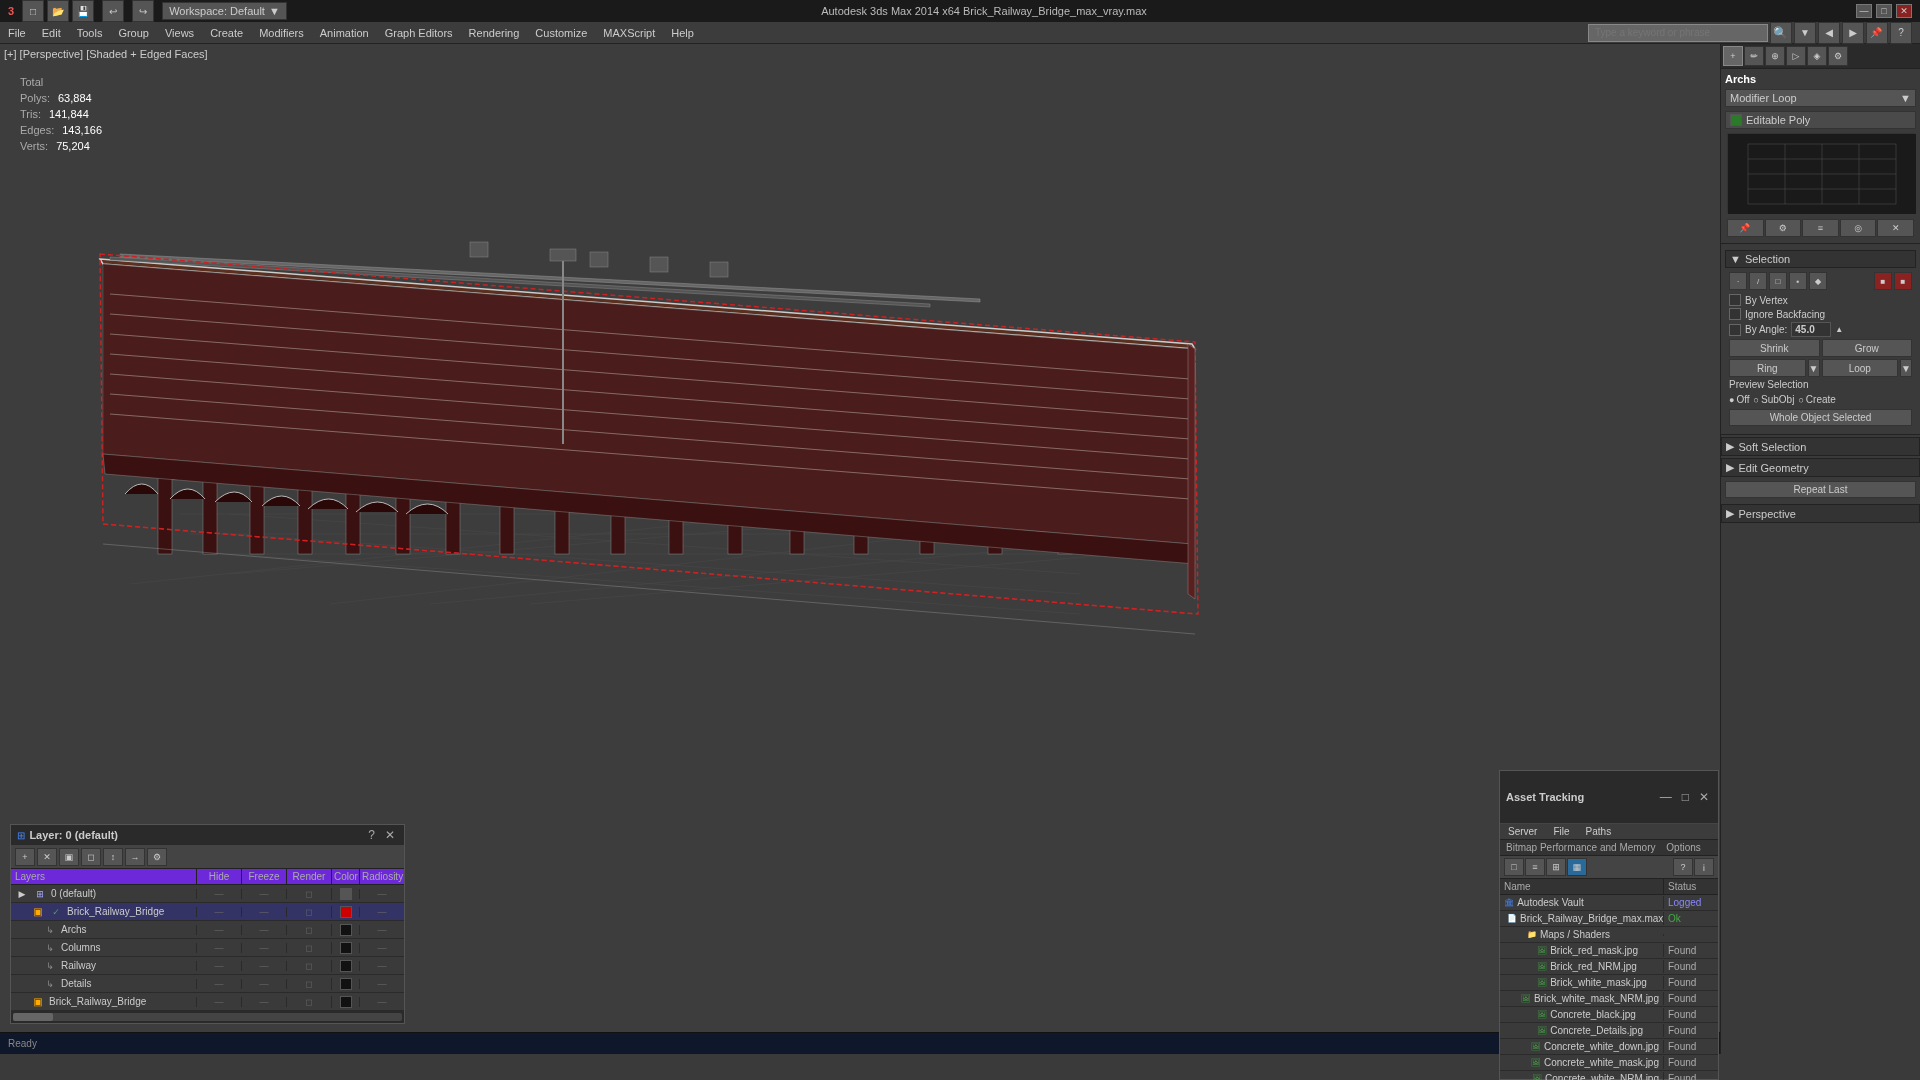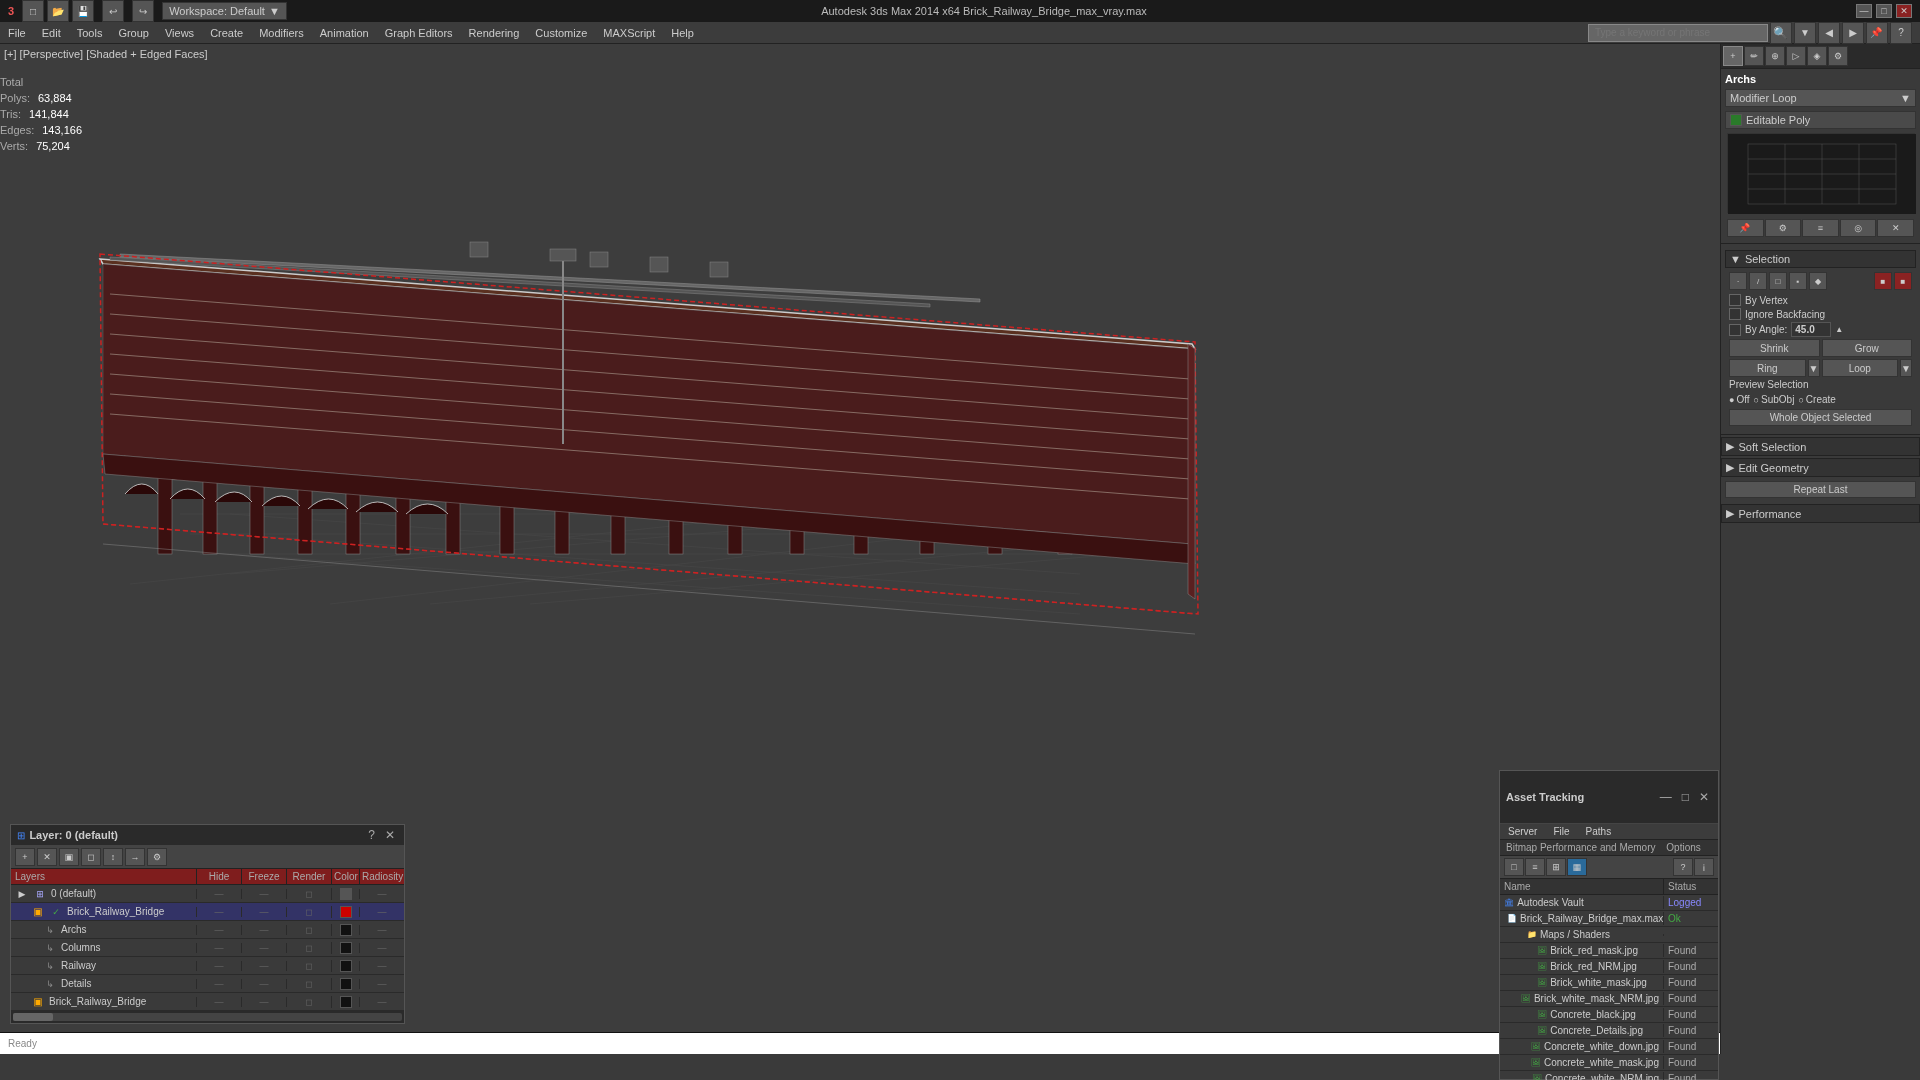--- a/index.html
+++ b/index.html
@@ -91,21 +91,21 @@
     #viewport-label {
       position: absolute;
       top: 4px; left: 4px;
       color: #ccc;
       font-size: 11px;
     }
 
     
     #stats-overlay {
       position: absolute;
-      top: 30px; left: 0;
+      top: 30px; left: 20px;
       color: #ccc;
       font-size: 11px;
       line-height: 16px;
     }
     .stat-row { display: flex; gap: 8px; }
     .stat-label { color: #aaa; }
     .stat-value { color: #fff; }
 
     
     #viewport-bg {
@@ -276,21 +276,21 @@
     }
     .layer-tb-btn {
       width: 20px; height: 18px;
       background: #555; border: 1px solid #333;
       color: #ccc; font-size: 9px;
       display: flex; align-items: center; justify-content: center;
       cursor: pointer;
     }
 
     #layer-header {
-      display: flex; background: #7f1d1d;
+      display: flex; background: #6d28d9;
       border-bottom: 1px solid #222;
       font-size: 10px; color: #aaa;
     }
     .layer-col-name { flex: 1; padding: 2px 4px; }
     .layer-col { width: 45px; text-align: center; padding: 2px 2px; border-left: 1px solid #222; }
     .layer-col-sm { width: 28px; text-align: left; padding: 2px 2px; border-left: 1px solid #222; }
 
     #layer-list { max-height: 160px; overflow-y: auto; }
     .layer-row {
       display: flex; align-items: center;
@@ -399,21 +399,21 @@
       height: 12px; background: #2a2a2a;
       display: flex; align-items: center;
       padding: 0 2px;
     }
 
     
     #viewport-bottom {
       position: absolute;
       bottom: 0; left: 0; right: 0;
       height: 22px;
-      background: #ffffff;
+      background: #0f172a;
       display: flex; align-items: center;
       padding: 0 8px;
       border-top: 1px solid #111;
       font-size: 10px; color: #888;
     }
 
     
     ::-webkit-scrollbar { width: 8px; height: 8px; }
     ::-webkit-scrollbar-track { background: #2a2a2a; }
     ::-webkit-scrollbar-thumb { background: #555; }
@@ -977,21 +977,21 @@
     <div class="panel-section-header">
       <span>▶</span>
       <span>Edit Geometry</span>
     </div>
     <div style="padding:4px;">
       <div class="whole-obj-btn">Repeat Last</div>
     </div>
 
     <div class="panel-section-header">
       <span>▶</span>
-      <span>Performance</span>
+      <span>Perspective</span>
     </div>
   </div>
 </div>
 
 <div id="asset-window" style="position:fixed;bottom:0;right:201px;">
   <div id="asset-titlebar">
     <span id="asset-title">Asset Tracking</span>
     <div id="asset-win-btns">
       <span class="asset-win-btn">—</span>
       <span class="asset-win-btn">□</span>

